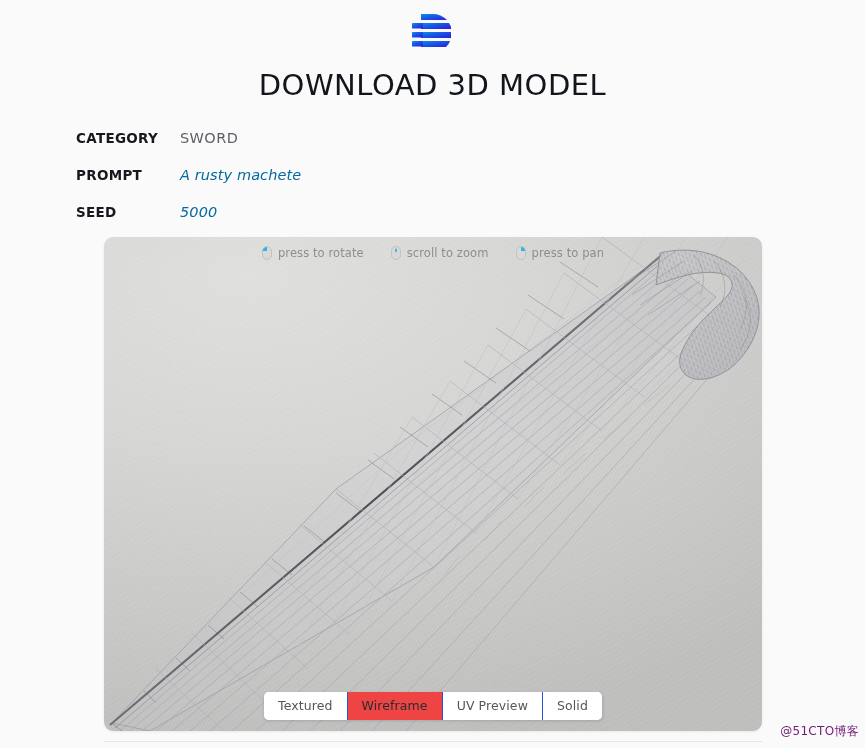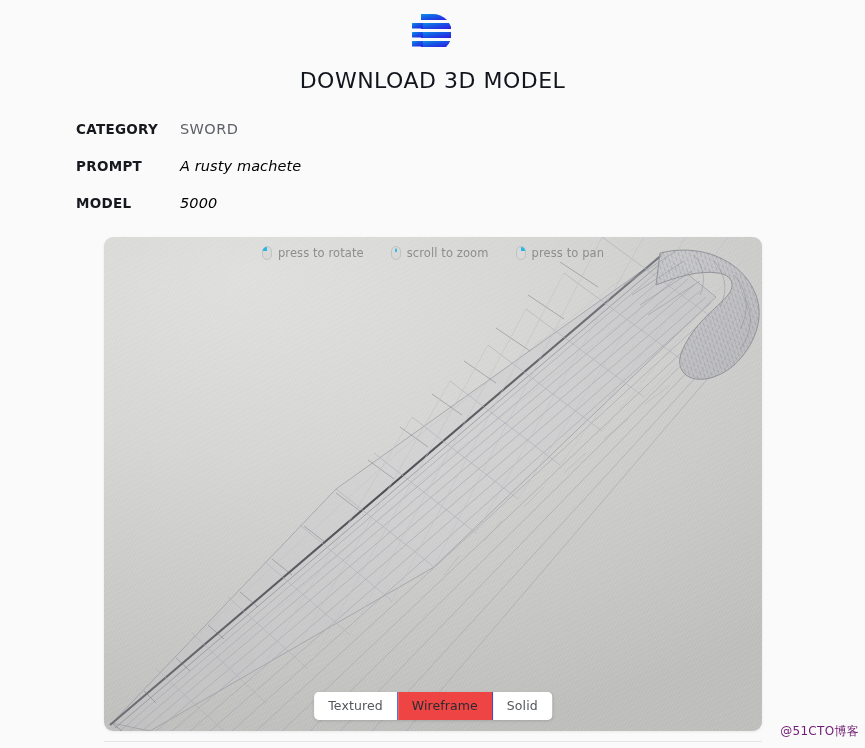--- a/index.html
+++ b/index.html
@@ -30,21 +30,21 @@
     margin: 0 auto;
     width: 52px;
     height: 42px;
     position: relative;
   }
 
   .logo-svg { display: block; width: 52px; height: 42px; }
 
   .page-title {
     margin-top: 14px;
-    font-size: 22px;
+    font-size: 29px;
     letter-spacing: 0.5px;
     font-weight: 500;
     color: #12151c;
     font-family: "DejaVu Sans", sans-serif;
   }
 
   
   .meta {
     margin-top: 28px;
     padding-left: 76px;
@@ -68,21 +68,21 @@
 
   .meta-value {
     font-size: 14.5px;
     color: #5d6066;
     letter-spacing: 0.4px;
     font-family: "DejaVu Sans", sans-serif;
   }
 
   .meta-value.italic {
     font-style: italic;
-    color: #000000;
+    color: #0369a1;
     letter-spacing: 0.1px;
   }
 
   
   .viewer {
     position: absolute;
     left: 104px;
     top: 237px;
     width: 658px;
     height: 494px;
@@ -249,21 +249,21 @@
     <div class="meta-label">CATEGORY</div>
     <div class="meta-value">SWORD</div>
   </div>
 
   <div class="meta-row">
     <div class="meta-label">PROMPT</div>
     <div class="meta-value italic">A rusty machete</div>
   </div>
 
   <div class="meta-row">
-    <div class="meta-label">MODEL</div>
+    <div class="meta-label">SEED</div>
     <div class="meta-value italic">5000</div>
   </div>
 </div>
 
 <div class="viewer">
 
   <div class="viewer-grain"></div>
 
   <svg class="model-svg" viewBox="0 0 658 494" preserveAspectRatio="none" aria-hidden="true">
     <defs>
@@ -423,19 +423,20 @@
         <path d="M9.1 5 L9.1 4.6 A4.1 4.1 0 0 0 5 0.9 L5 5 Z" fill="#29b6e8"></path>
       </svg>
       <span>press to pan</span>
     </div>
   </div>
 
 
   <div class="modes">
     <button class="mode-btn">Textured</button>
     <button class="mode-btn active">Wireframe</button>
+    <button class="mode-btn">UV Preview</button>
     <button class="mode-btn">Solid</button>
   </div>
 </div>
 
 <div class="footer-divider"></div>
 
 <div class="watermark">@51CTO博客</div>
 
 </body></html>

